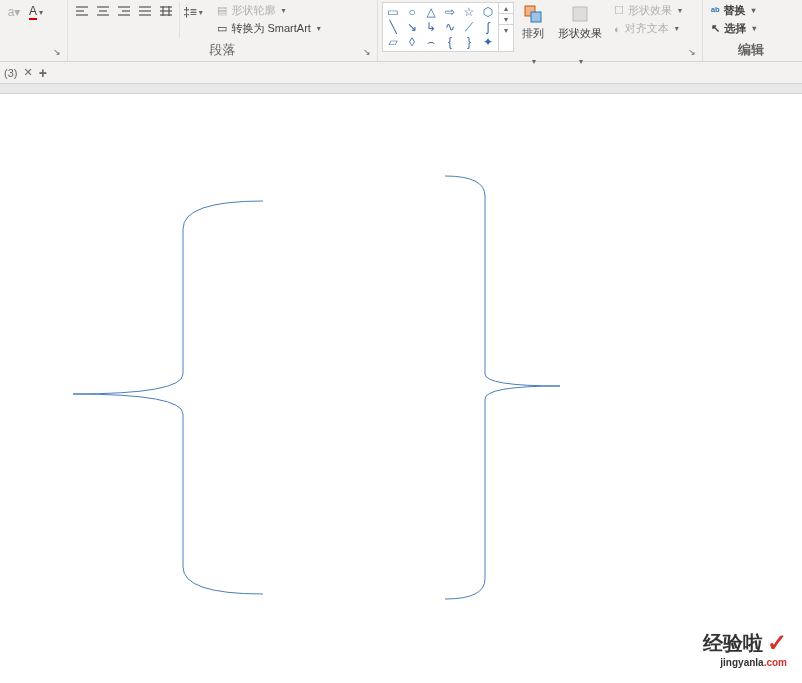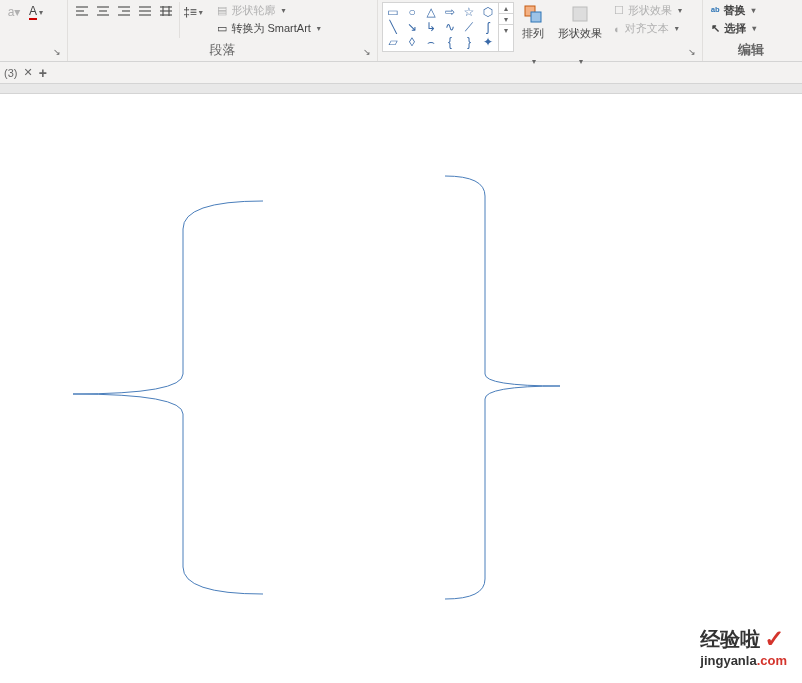--- a/index.html
+++ b/index.html
@@ -218,21 +218,21 @@
       gap: 4px;
     }
     
     .checkmark {
       color: #d4342c;
       font-size: 24px;
       font-weight: bold;
     }
     
     .watermark-sub {
-      font-size: 13px;
+      font-size: 10px;
       font-weight: bold;
       color: #333;
     }
     
     .watermark-sub .red { color: #d4342c; }
     
     .vdiv { width: 1px; background: #e1dfdd; height: 36px; margin: 0 2px; }
     
     .font-group { width: 68px; }
     .para-group { width: 310px; }

